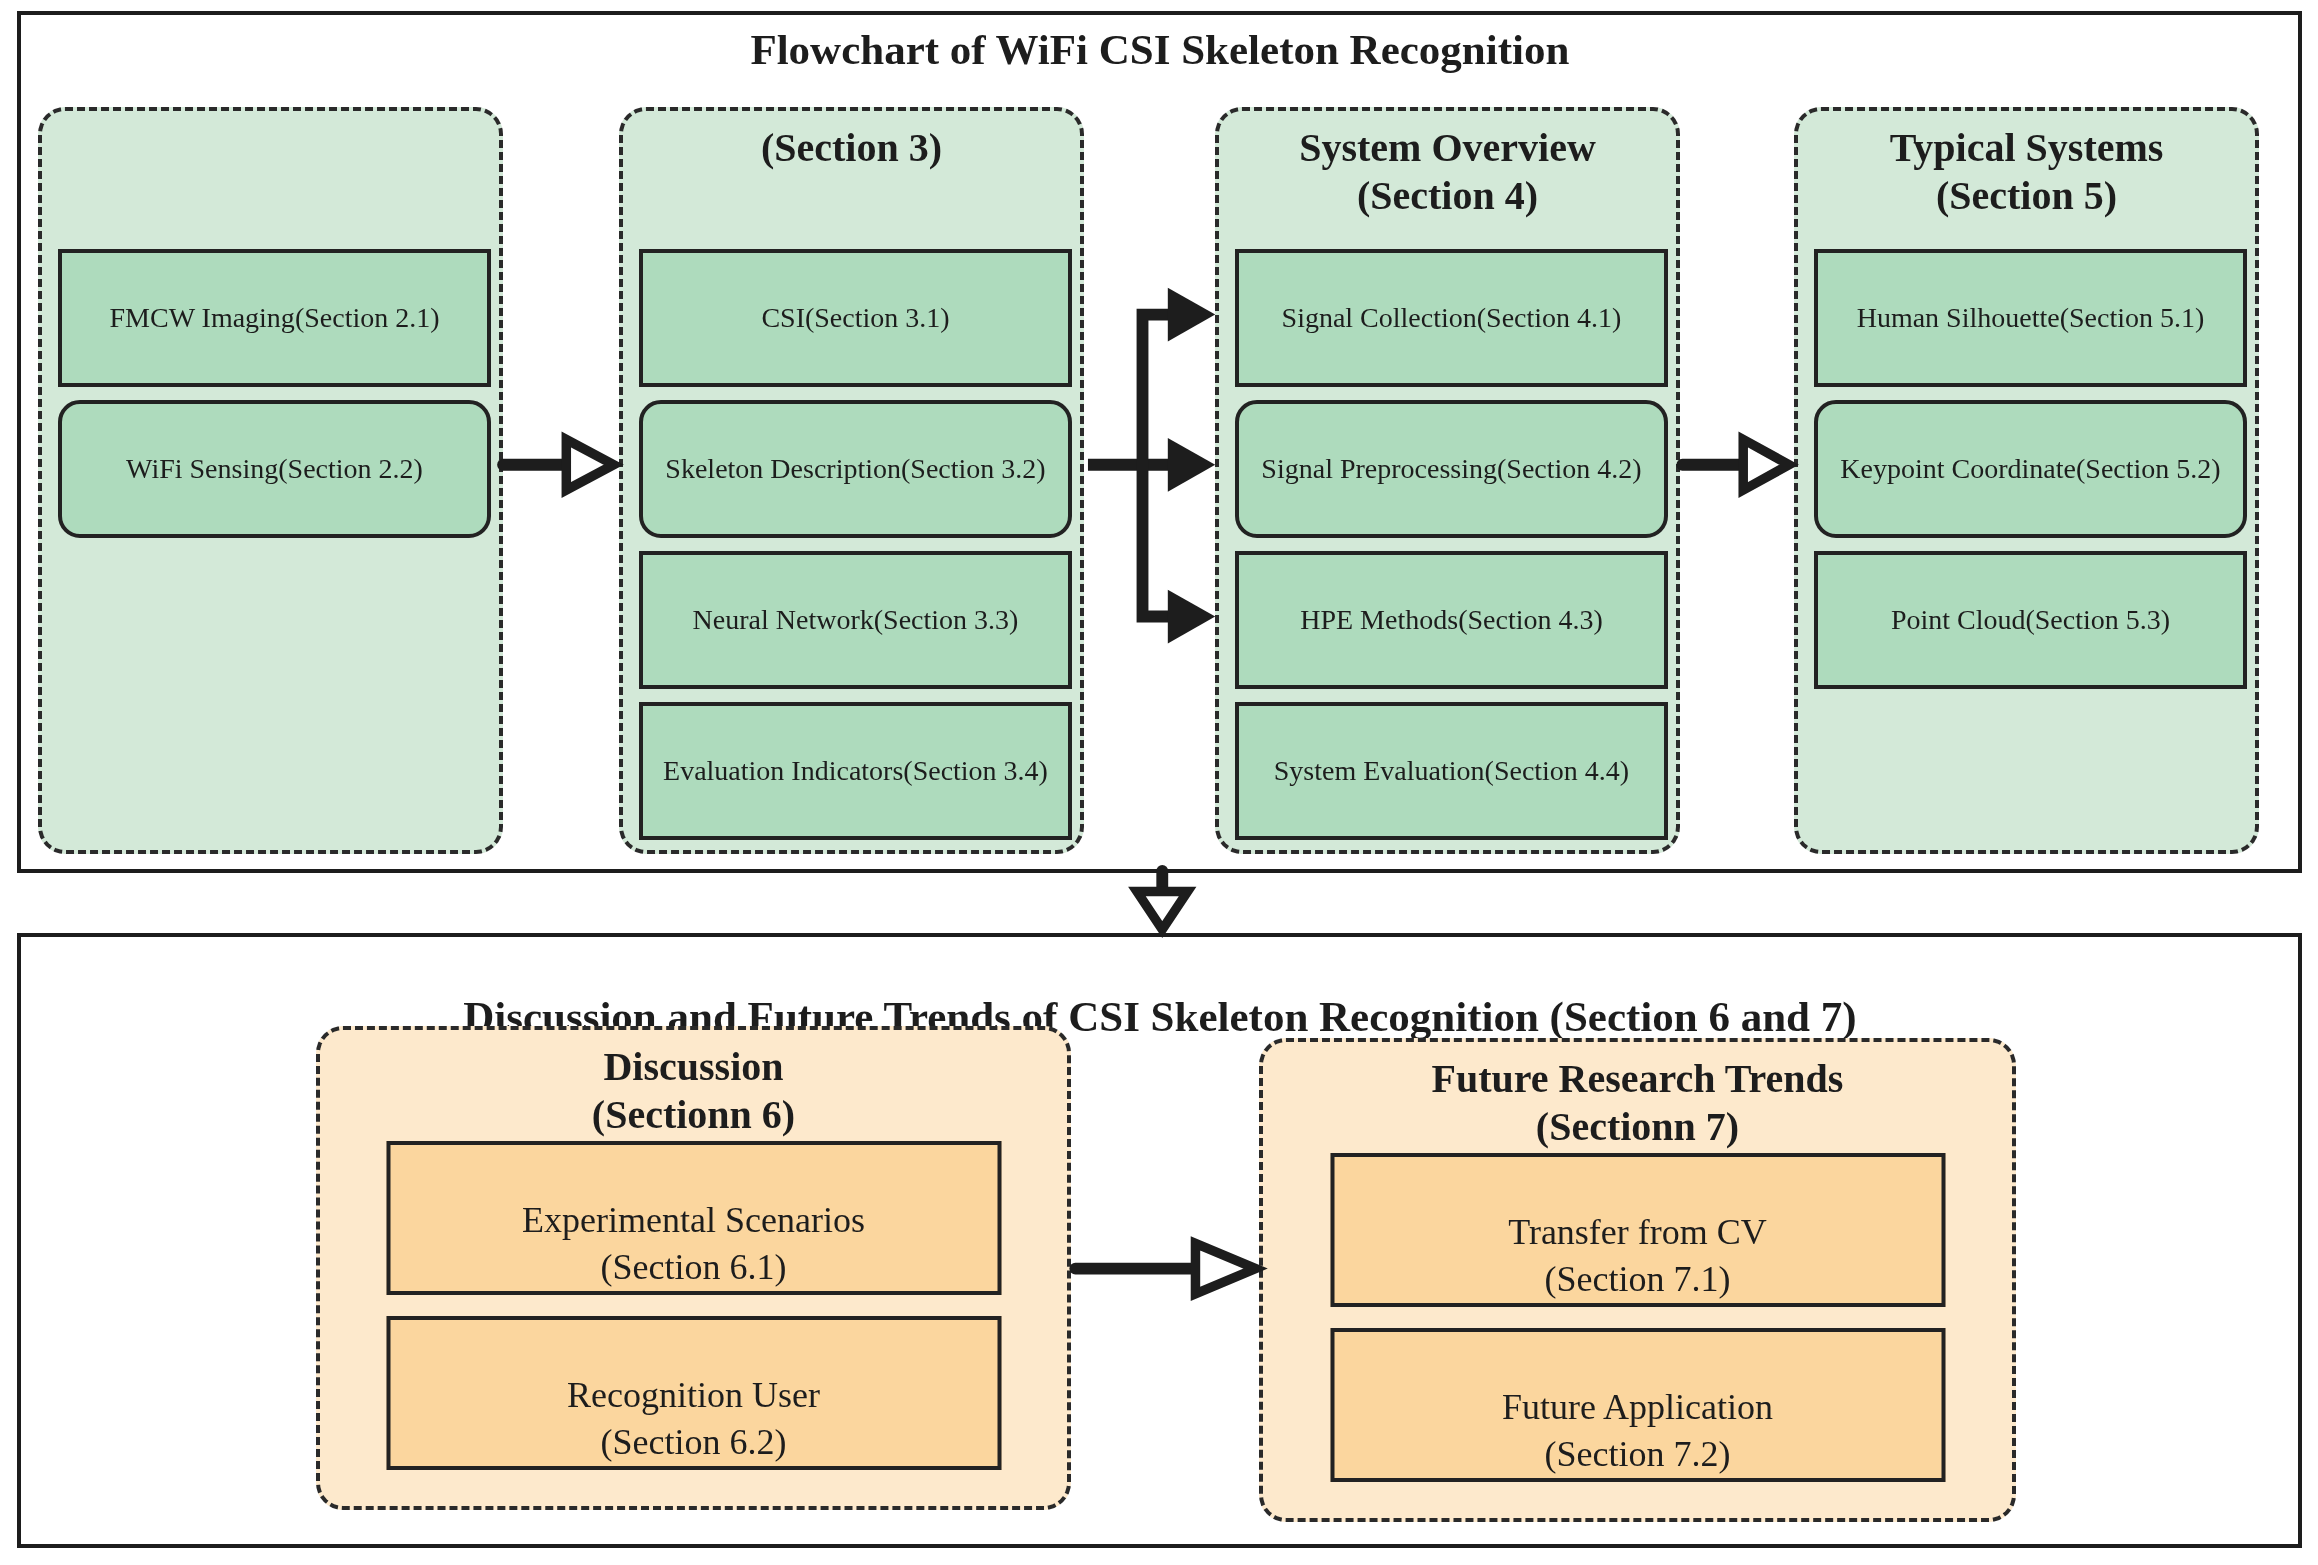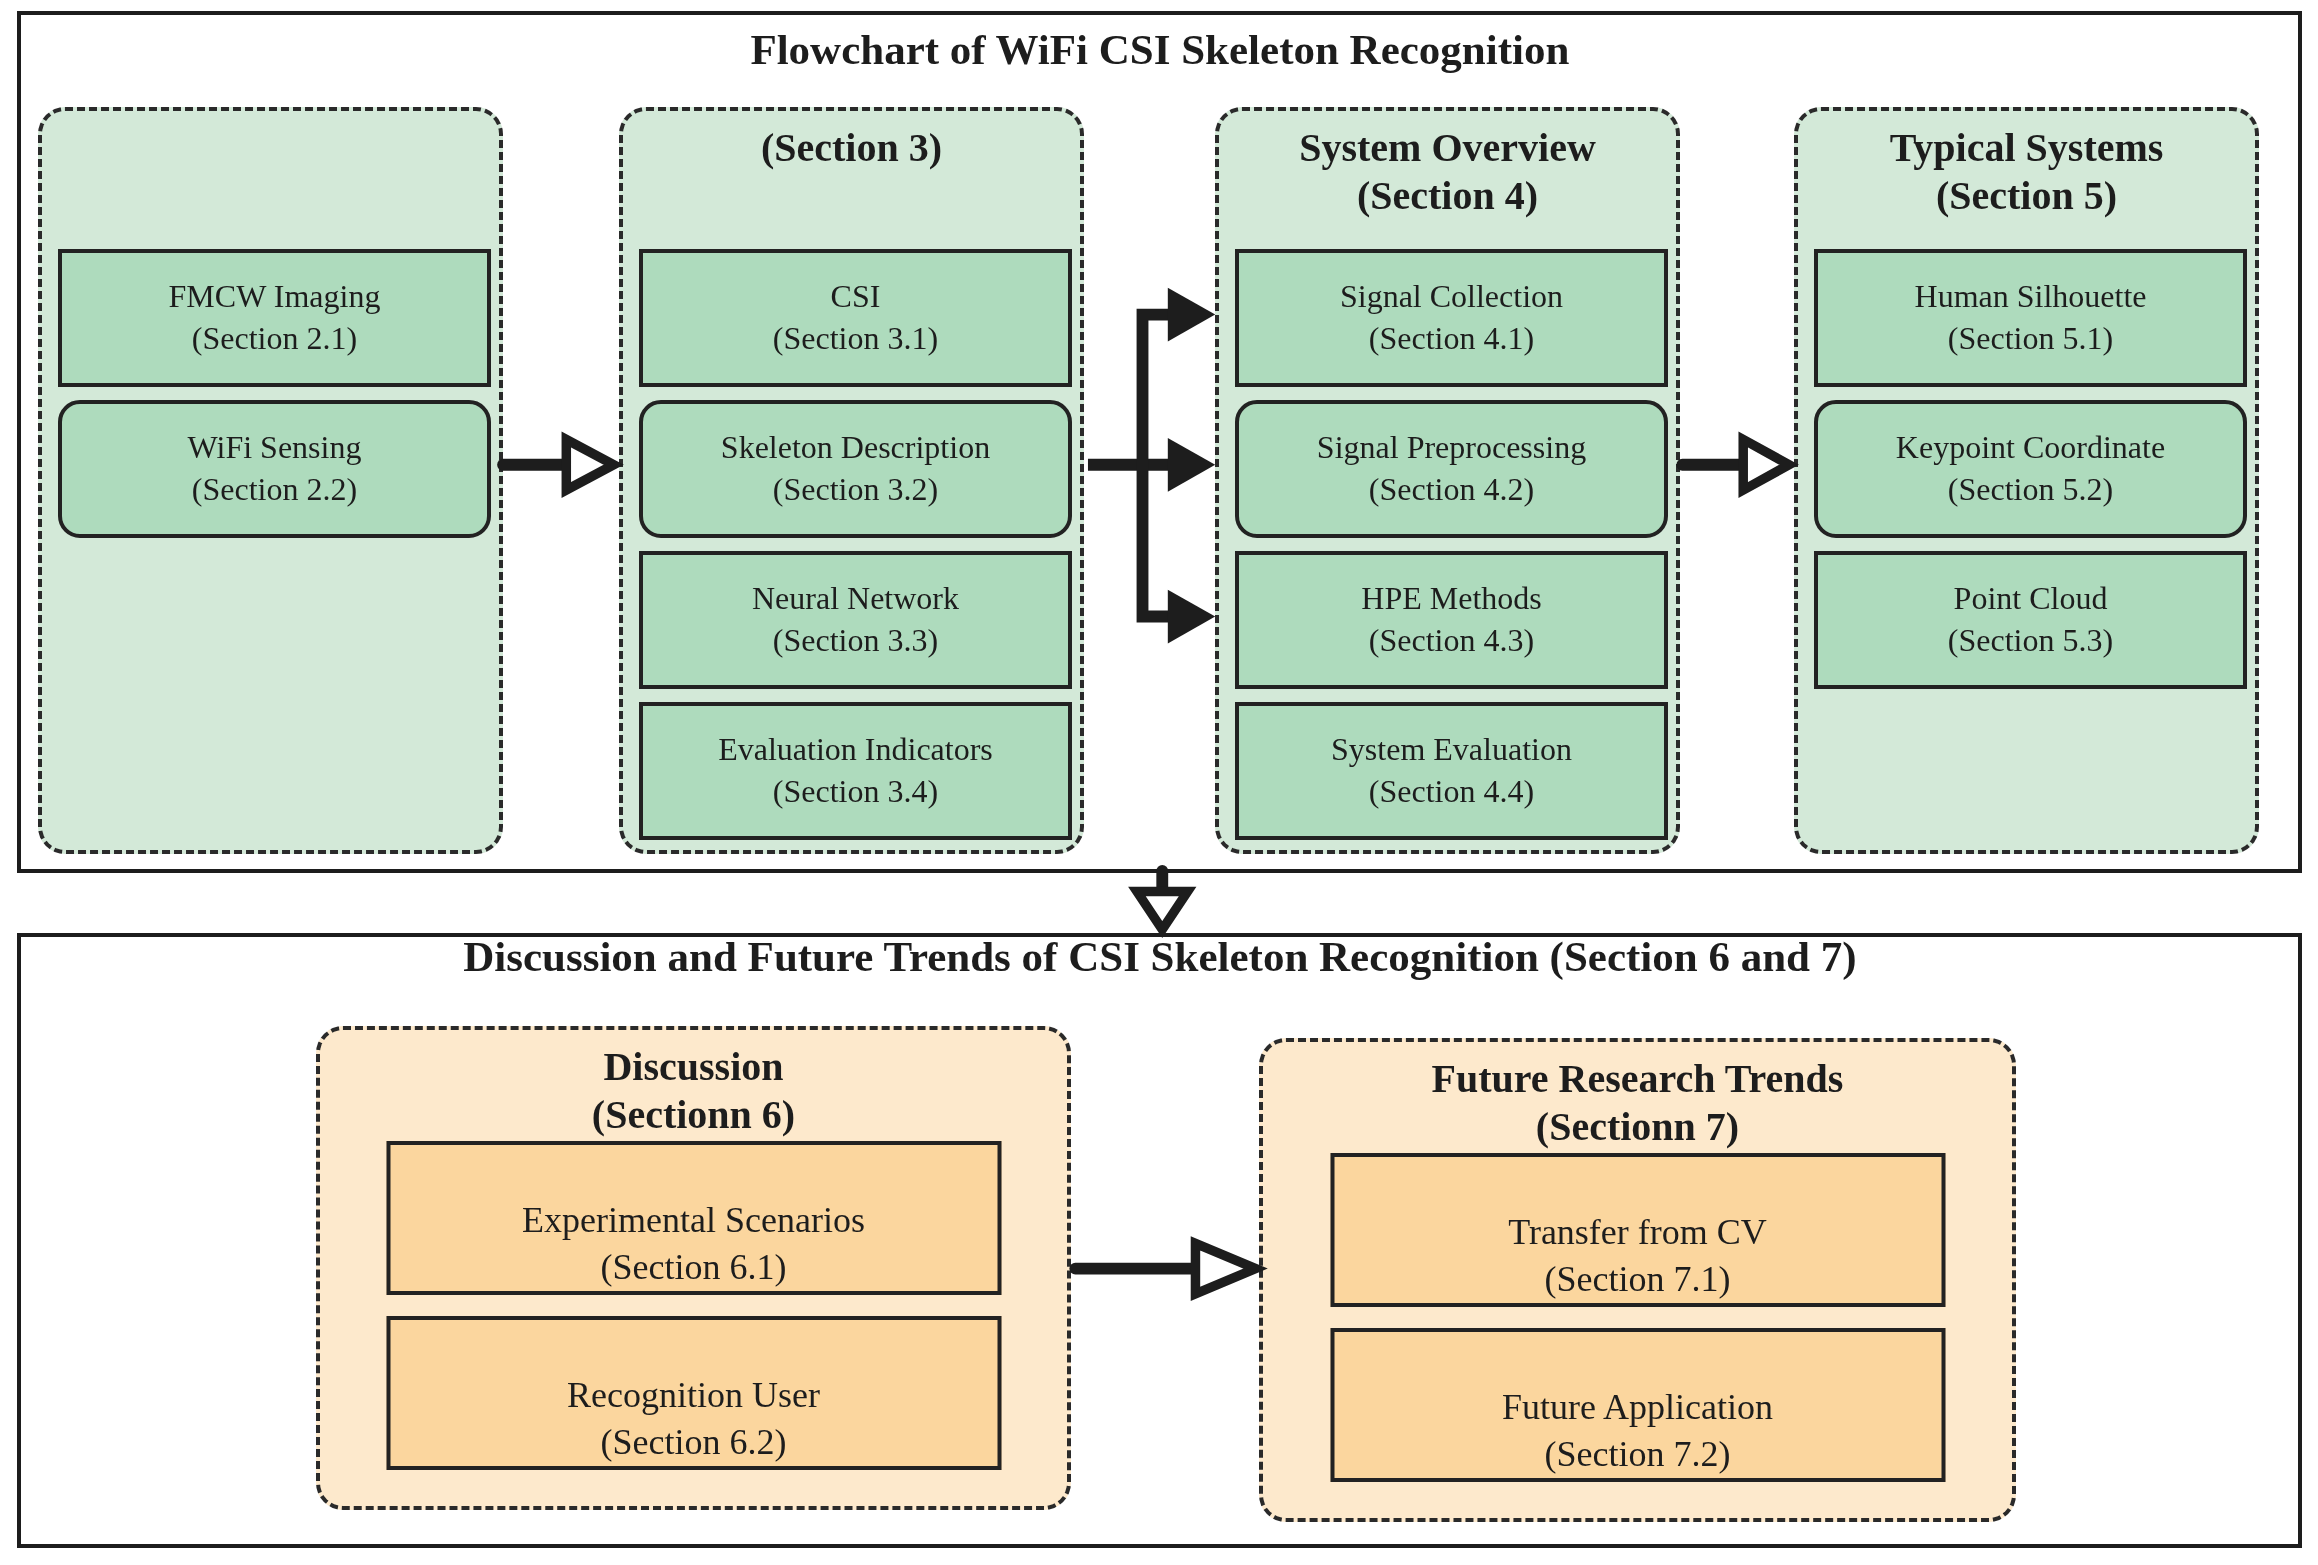--- a/index.html
+++ b/index.html
@@ -12,34 +12,34 @@
   .canvas{position:relative;width:2319px;height:1565px;background:var(--page-bg);
           font-family:"Liberation Serif",serif;color:var(--ink);overflow:hidden;}
 
   .outer-rect{position:absolute;border:4.7px solid var(--ink);background:transparent;}
   #top-rect{left:17.4px;top:11px;width:2285px;height:862px;}
   #bottom-rect{left:17.4px;top:933px;width:2285px;height:615px;}
 
   .big-title{position:absolute;left:17.4px;width:2285px;text-align:center;
              font-size:43px;font-weight:bold;letter-spacing:0px;}
   #top-title{top:25px;}
-  #bottom-title{top:932px;}
+  #bottom-title{top:992px;}
 
   .col{position:absolute;top:107px;width:465px;height:747px;
        border:4.7px dashed #2a2a2a;border-radius:27px;background:var(--green-light);}
   #col-1{left:38px;} #col-2{left:619px;} #col-3{left:1215px;} #col-4{left:1794px;}
 
   .col-header{margin:0;padding-top:12.6px;text-align:center;font-size:40px;
               font-weight:bold;line-height:1.22;}
   .col-header span{display:block;}
 
   .ibox{position:absolute;left:16px;width:433px;height:138px;border:4px solid #222;
-        background:var(--green-dark);display:flex;flex-direction:column;
+        background:var(--green-dark);display:flex;flex-direction:row;
         justify-content:center;align-items:center;text-align:center;
-        font-size:32px;line-height:1.3;}
+        font-size:28px;line-height:1.3;}
   .ibox span{display:block;}
   .r1{top:138px;} .r2{top:289px;border-radius:22px;} .r3{top:440px;} .r4{top:591px;}
 
   .group{position:absolute;top:1026px;height:484px;border:4.7px dashed #2a2a2a;
          border-radius:27px;background:var(--orange-light);}
   #group-discussion{left:316px;width:755px;}
   #group-future{left:1259px;width:757px;margin-top:12px;}
 
   .obox{position:absolute;left:50%;transform:translateX(-50%);width:615px;height:154px;
         border:4px solid #222;background:var(--orange-dark);display:flex;

